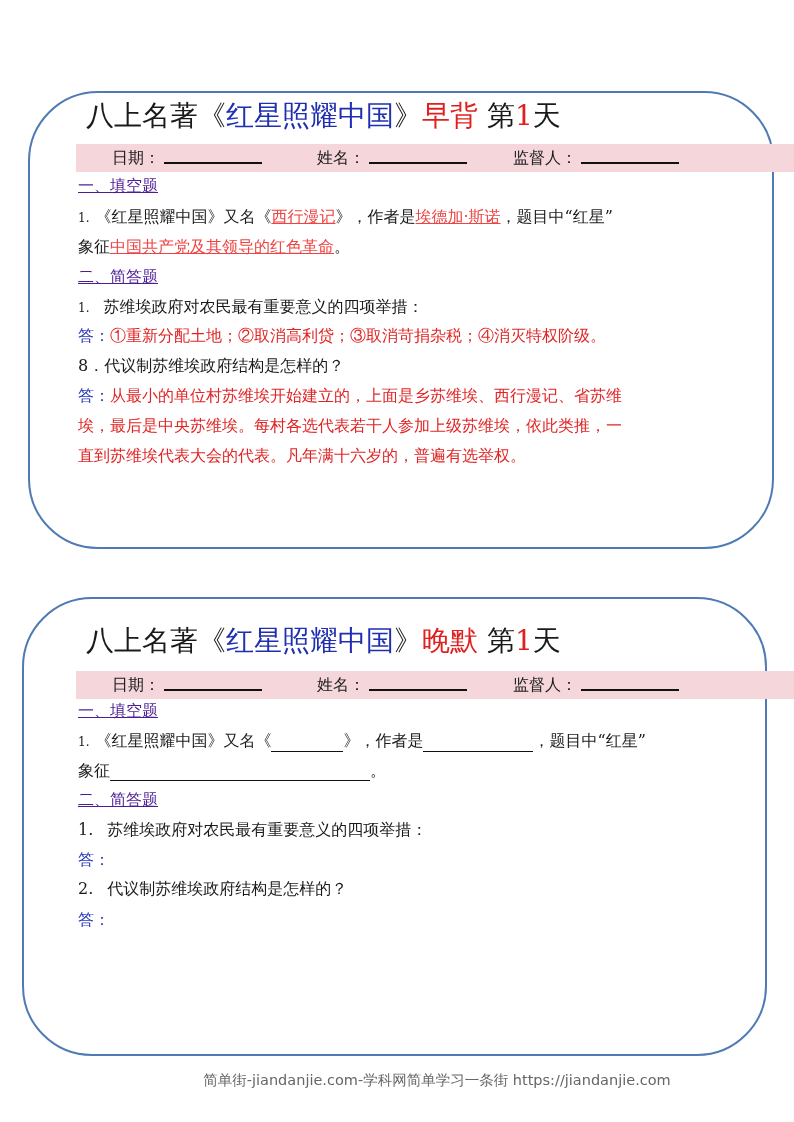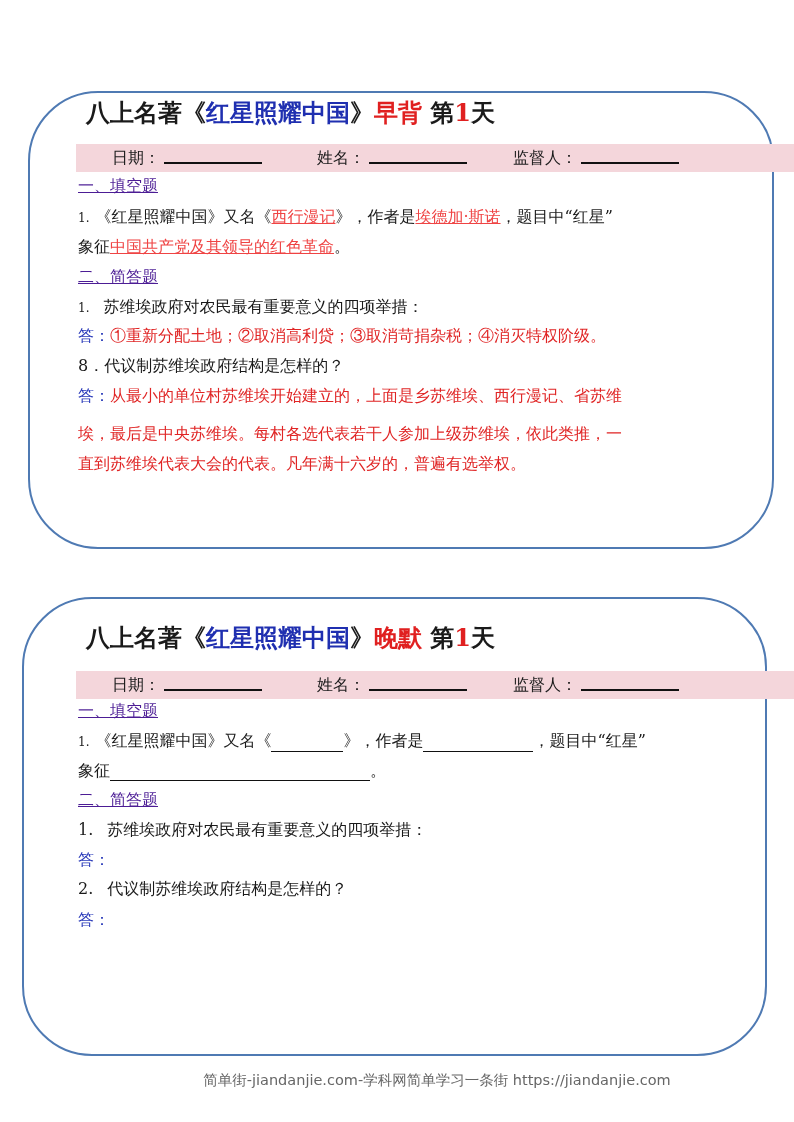--- a/index.html
+++ b/index.html
@@ -1,31 +1,31 @@
 <!DOCTYPE html>
 <html><head>
 <meta charset="utf-8">
 <style>
   html, body { margin:0; padding:0; background:#ffffff; }
   body { width:794px; height:1122px; position:relative; overflow:hidden;
          font-family:"DejaVu Serif","Liberation Serif",serif; color:#1a1a1a; }
   .card { position:absolute; border:2.5px solid #4f7ab3; border-radius:70px; box-sizing:border-box; background:#fff; }
   .card.top { left:28px; top:91px; width:746px; height:458px; }
   .card.bottom { left:22px; top:597px; width:745px; height:459px; }
-  .title { position:absolute; font-size:24px; white-space:nowrap; letter-spacing:0px;font-weight:bold; }
+  .title { position:absolute; font-size:28px; white-space:nowrap; letter-spacing:0px; }
   .title .blue { color:#1f2fb0; }
   .title .red { color:#e02020; }
   .infobar { position:absolute; left:76px; width:736px; height:28px; background:#f4d6db;
              font-size:16px; line-height:28px; }
   .infobar .field { position:absolute; top:0; white-space:nowrap; }
   .infobar .blank { display:inline-block; width:98px; border-bottom:2px solid #111; height:18px; vertical-align:top; margin-left:4px; }
   .line { position:absolute; left:78px; font-size:16px; white-space:nowrap; line-height:20px; }
   .sec { color:#4c1d95;text-decoration:underline; }
   .ans-label { color:#2637b8; }
-  .ans { color:#e02525;margin-top:8px; }
+  .ans { color:#e02525; }
   .link { color:#ef4444; text-decoration:underline; }
   .num { font-size:12px; margin-right:6px; }
   .u { display:inline-block; border-bottom:1.2px solid #111; height:16px; vertical-align:bottom; }
   .footer { position:absolute; left:0; width:794px; top:1071px; text-align:center; font-size:14.5px;
             color:#666; font-family:"DejaVu Sans","Liberation Sans",sans-serif;padding-left:40px; }
 </style>
 </head>
 <body>
 
 <div class="card top"></div>

